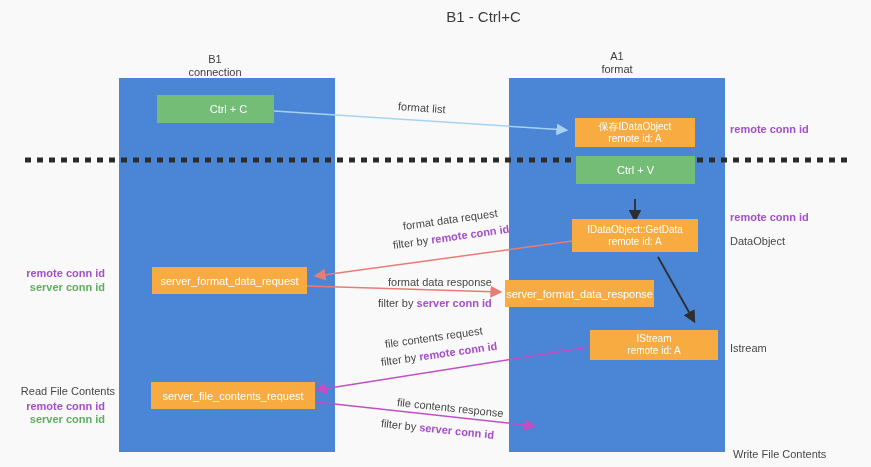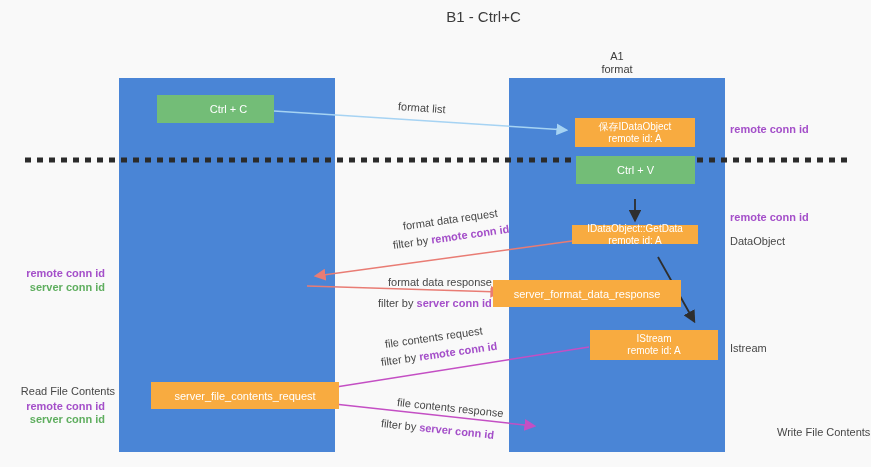--- a/index.html
+++ b/index.html
@@ -54,20 +54,24 @@
 </style>
 </head>
 <body>
 
 <div class="stage">
 
   <div class="abs title">
     <div>B1 - Ctrl+C</div>
   </div>
 
+  <div class="abs lifeline-header" style="left:155px;top:53px;width:120px;">
+    <div>B1</div>
+    <div>connection</div>
+  </div>
   <div class="abs lifeline-header" style="left:557px;top:50px;width:120px;">
     <div>A1</div>
     <div>format</div>
   </div>
 
   <div class="abs col" style="left:119px;top:78px;width:216px;height:374px;"></div>
   <div class="abs col" style="left:509px;top:78px;width:216px;height:374px;"></div>
 
   <svg class="overlay" width="871" height="467" viewBox="0 0 871 467">
     <defs>
@@ -108,45 +112,48 @@
 
   <div class="abs box orange" style="left:575px;top:118px;width:120px;height:29px;">
     <div class="l1">保存IDataObject</div>
     <div class="l2">remote id: A</div>
   </div>
 
   <div class="abs box green single" style="left:576px;top:156px;width:119px;height:28px;">
     <span>Ctrl + V</span>
   </div>
 
-  <div class="abs box orange" style="left:572px;top:225px;width:126px;height:19px;">
+  <div class="abs box orange" style="left:572px;top:219px;width:126px;height:33px;">
     <div class="l1">IDataObject::GetData</div>
     <div class="l2">remote id: A</div>
   </div>
 
+  <div class="abs box orange single" style="left:152px;top:267px;width:155px;height:27px;">
+    <span>server_format_data_request</span>
+  </div>
 
-  <div class="abs box orange single" style="left:493px;top:280px;width:188px;height:27px;">
+  <div class="abs box orange single" style="left:505px;top:280px;width:149px;height:27px;">
     <span>server_format_data_response</span>
   </div>
 
   <div class="abs box orange" style="left:590px;top:330px;width:128px;height:30px;">
     <div class="l1">IStream</div>
     <div class="l2">remote id: A</div>
   </div>
 
-  <div class="abs box orange single" style="left:151px;top:382px;width:188px;height:27px;">
+  <div class="abs box orange single" style="left:151px;top:382px;width:164px;height:27px;">
     <span>server_file_contents_request</span>
   </div>
 
 
   <div class="abs lbl purple" style="left:730px;top:123px;">remote conn id</div>
   <div class="abs lbl purple" style="left:730px;top:211px;">remote conn id</div>
   <div class="abs lbl gray" style="left:730px;top:235px;">DataObject</div>
   <div class="abs lbl gray" style="left:730px;top:342px;">Istream</div>
-  <div class="abs lbl gray" style="left:733px;top:426px;margin-left:44px;">Write File Contents</div>
+  <div class="abs lbl gray" style="left:733px;top:448px;">Write File Contents</div>
 
   <div class="abs lbl purple right-align" style="left:10px;top:267px;width:95px;">remote conn id</div>
   <div class="abs lbl greentxt right-align" style="left:10px;top:281px;width:95px;">server conn id</div>
   <div class="abs lbl gray right-align" style="left:10px;top:385px;width:105px;">Read File Contents</div>
   <div class="abs lbl purple right-align" style="left:10px;top:400px;width:95px;">remote conn id</div>
   <div class="abs lbl greentxt right-align" style="left:10px;top:413px;width:95px;">server conn id</div>
 
   <div class="abs lbl gray rot" style="left:398px;top:100px;transform:rotate(4deg);">format list</div>
 
   <div class="abs lbl gray rot" style="left:403px;top:220px;transform:rotate(-8deg);">format data request</div>

